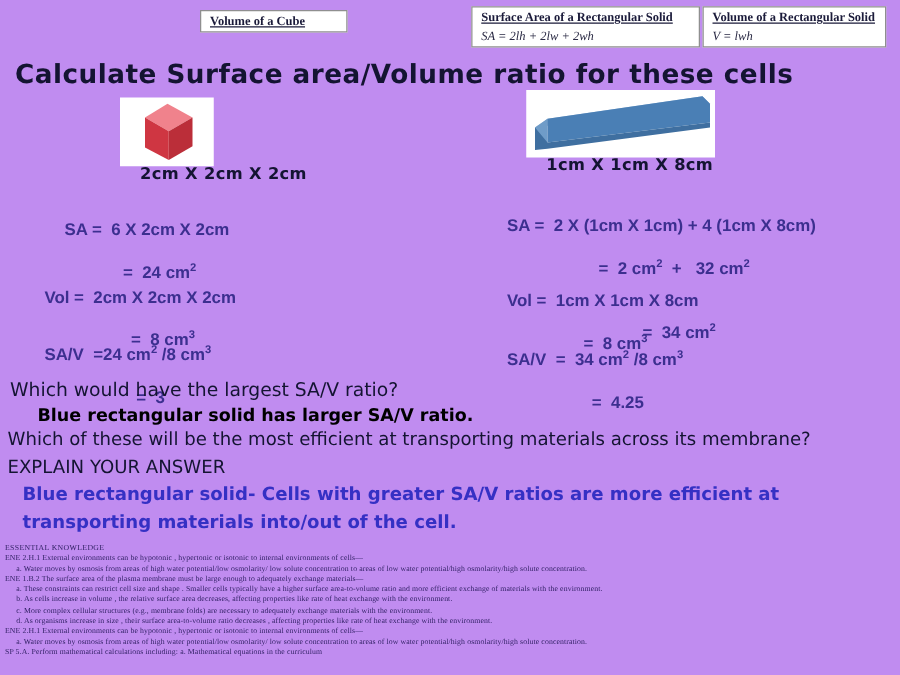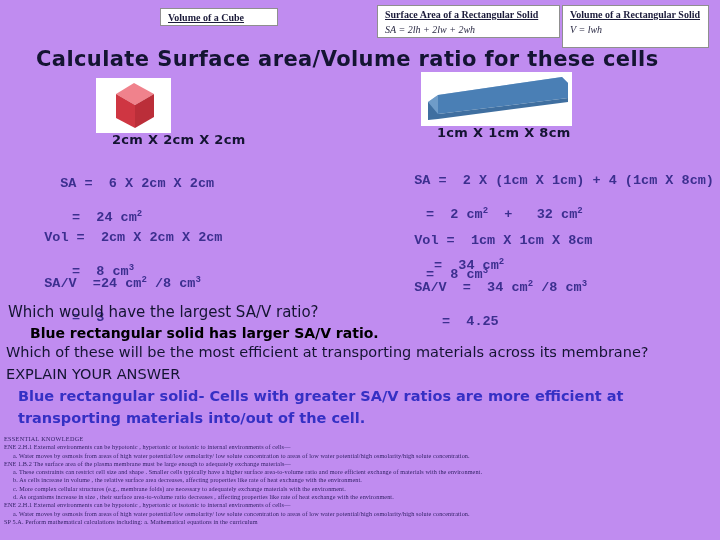--- a/index.html
+++ b/index.html
@@ -47,34 +47,33 @@
     color: #2a2a44;
     line-height: 13px;
     margin-top: 2px;
     white-space: nowrap;
   }
   .fb-eq sup { font-size: 7px; font-style: normal; }
 
   #box-sa-cube   { left: 18px;  top: 5px;  width: 140px; height: 33px; }
   #box-vol-cube  { left: 160px; top: 8px;  width: 118px; height: 18px; }
   #box-sa-rect   { left: 377px; top: 5px;  width: 183px; height: 33px; }
-  #box-vol-rect  { left: 562px; top: 5px;  width: 147px; height: 43px; }
+  #box-vol-rect  { left: 562px; top: 5px;  width: 147px; height: 33px; }
 
   
   .main-title {
     position: absolute;
     left: 12px;
     top: 47px;
     font-family: "DejaVu Sans", sans-serif;
     font-weight: bold;
     font-size: 21px;
     letter-spacing: 0.4px;
     color: #141432;
     white-space: nowrap;
-    margin-left: 24px;
   }
 
   
   .shape-plate {
     position: absolute;
     background: #ffffff;
   }
   #cube-plate { left: 96px; top: 78px; width: 75px; height: 55px; }
   #rect-plate { left: 421px; top: 72px; width: 151px; height: 54px; }
 
@@ -89,26 +88,27 @@
     color: #141432;
     white-space: nowrap;
     letter-spacing: 0.3px;
   }
   #dim-cube { left: 76px; top: 132px; margin-left: 36px; }
   #dim-rect { left: 437px; top: 125px; }
 
   
   .calc {
     position: absolute;
-    font-family: Liberation Mono, monospace;
+    font-family: Liberation Sans, sans-serif;
     font-weight: bold;
     font-size: 13.5px;
     color: #3c2f8f;
     line-height: 17px;
     white-space: pre;
+    text-align: center;
   }
   .calc sup { font-size: 9px; vertical-align: super; line-height: 0; }
 
   #calc-left-sa   { left: 44px;  top: 158px; }
   #calc-left-vol  { left: 28px;  top: 212px; }
   #calc-left-sav  { left: 28px;  top: 258px; }
 
   #calc-right-sa  { left: 398px; top: 155px; }
   #calc-right-vol { left: 398px; top: 215px; }
   #calc-right-sav { left: 398px; top: 262px; }

